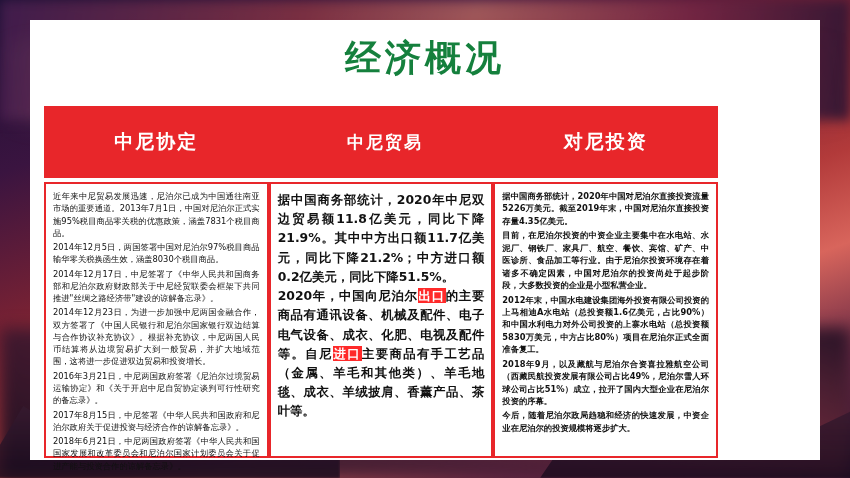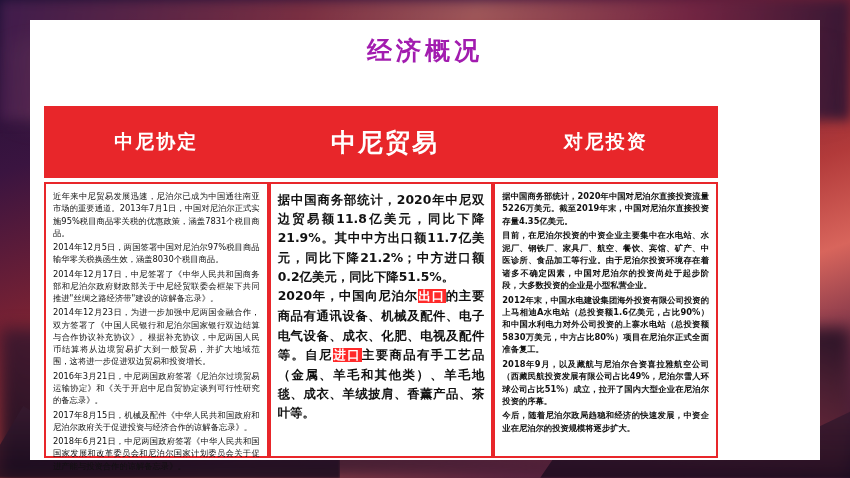--- a/index.html
+++ b/index.html
@@ -73,24 +73,24 @@
     background: #ffffff;
     box-shadow: 0 0 0 rgba(0,0,0,0);
   }
   #slide-title {
     position: absolute;
     left: 0;
     top: 14px;
     width: 790px;
     text-align: center;
     font-family: "DejaVu Serif", "Liberation Serif", serif;
-    font-size: 25px;
+    font-size: 36px;
     font-weight: bold;
     letter-spacing: 4px;
-    color: #a21caf;
+    color: #15803d;
   }
   .columns {
     position: absolute;
     top: 86px;
     left: 14px;
     width: 674px;
     display: flex;
     justify-content: space-between;
   }
   .col {
@@ -132,26 +132,25 @@
     font-weight: bold;
     text-align: justify;
   }
   .col-3 .col-body-inner {
     height: 272px;
     font-size: 8.3px;
     line-height: 1.50;
     text-align: justify;
     font-weight: bold;
   }
-  .col-2 .col-header { font-size: 25px; padding-left: 8px; }
+  .col-2 .col-header { font-size: 17px; padding-left: 8px; }
   .hl {
     background: #ff2a2a;
     color: #ffffff;
     padding: 0 1px;
-    font-family: Liberation Serif, serif;
   }
   p {
     margin: 0 0 2px 0;
   }
   .col-2 p { margin: 0; }
 </style>
 </head>
 <body>
 
 <div id="slide">
@@ -168,21 +167,21 @@
 
       <div class="col col-1">
         <div class="col-header">中尼协定</div>
         <div class="col-body">
           <div class="col-body-inner">
             <p>近年来中尼贸易发展迅速，尼泊尔已成为中国通往南亚市场的重要通道。2013年7月1日，中国对尼泊尔正式实施95%税目商品零关税的优惠政策，涵盖7831个税目商品。</p>
             <p>2014年12月5日，两国签署中国对尼泊尔97%税目商品输华零关税换函生效，涵盖8030个税目商品。</p>
             <p>2014年12月17日，中尼签署了《中华人民共和国商务部和尼泊尔政府财政部关于中尼经贸联委会框架下共同推进"丝绸之路经济带"建设的谅解备忘录》。</p>
             <p>2014年12月23日，为进一步加强中尼两国金融合作，双方签署了《中国人民银行和尼泊尔国家银行双边结算与合作协议补充协议》。根据补充协议，中尼两国人民币结算将从边境贸易扩大到一般贸易，并扩大地域范围，这将进一步促进双边贸易和投资增长。</p>
             <p>2016年3月21日，中尼两国政府签署《尼泊尔过境贸易运输协定》和《关于开启中尼自贸协定谈判可行性研究的备忘录》。</p>
-            <p>2017年8月15日，机械及配件《中华人民共和国政府和尼泊尔政府关于促进投资与经济合作的谅解备忘录》。</p>
+            <p>2017年8月15日，中尼签署《中华人民共和国政府和尼泊尔政府关于促进投资与经济合作的谅解备忘录》。</p>
             <p>2018年6月21日，中尼两国政府签署《中华人民共和国国家发展和改革委员会和尼泊尔国家计划委员会关于促进产能与投资合作的谅解备忘录》。</p>
           </div>
         </div>
       </div>
 
       <div class="col col-2">
         <div class="col-header">中尼贸易</div>
         <div class="col-body">
           <div class="col-body-inner">
             <p>

